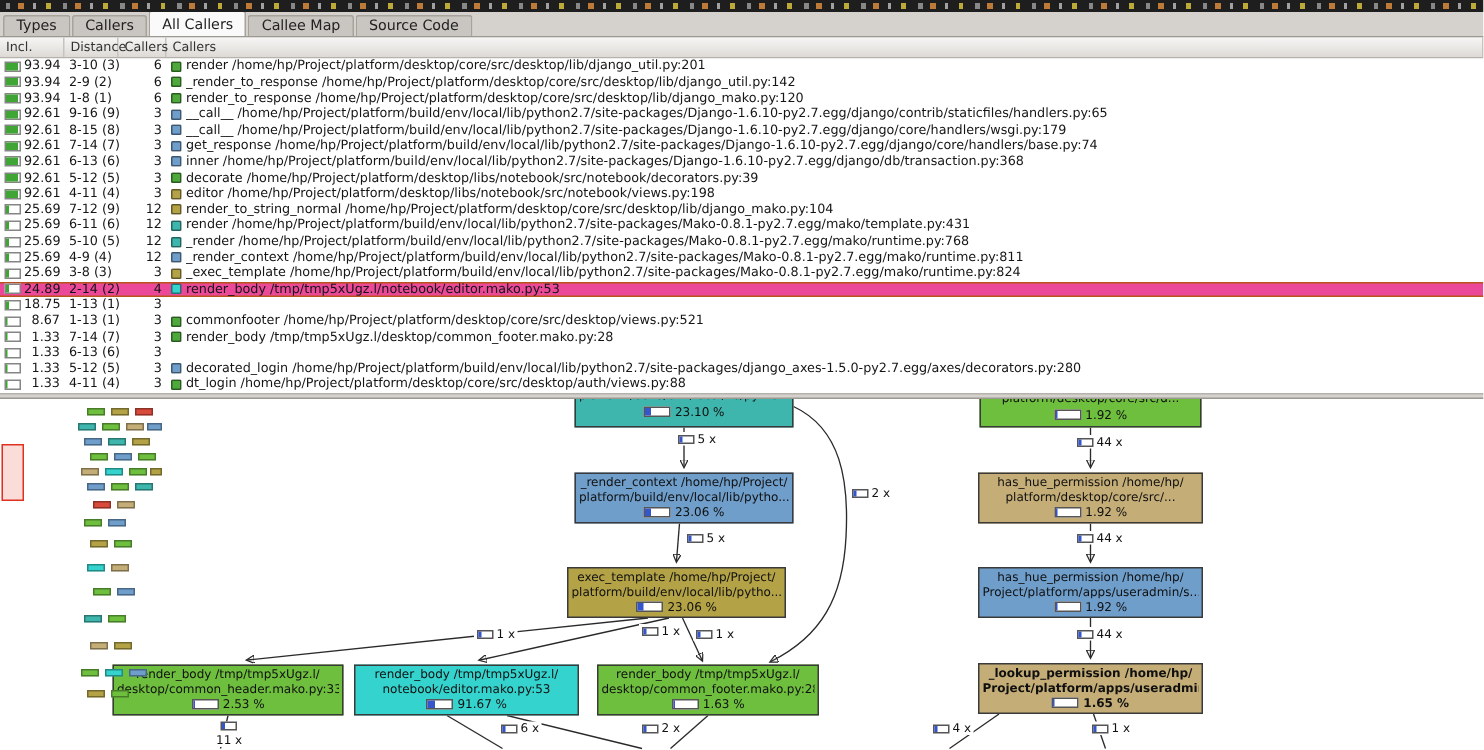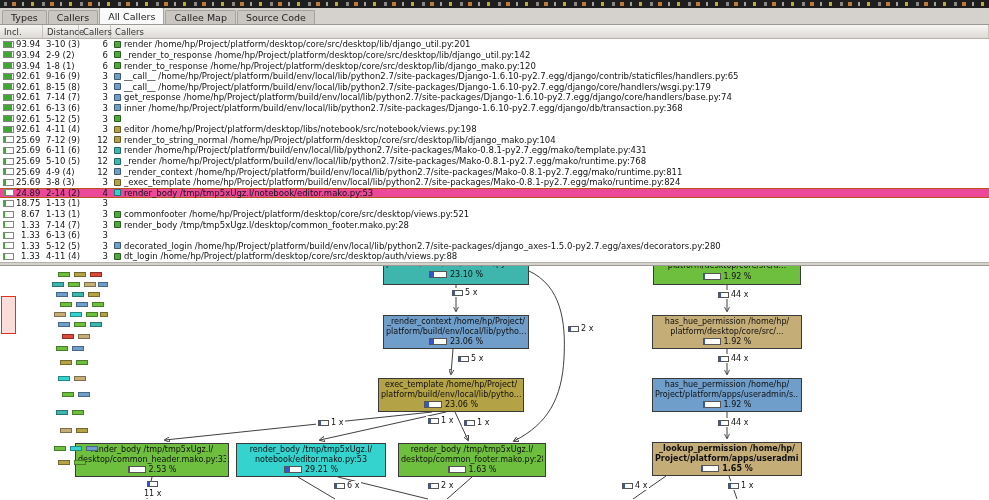--- a/index.html
+++ b/index.html
@@ -173,20 +173,21 @@
         <div class="cell c-incl">
           <span class="bar">
             <i style="width:92.61%"></i>
           </span>
           <span class="num">92.61</span>
         </div>
         <div class="cell c-dist">5-12 (5)</div>
         <div class="cell c-called">3</div>
         <div class="cell c-caller">
           <i class="fnic" style="background:#4ea83c"></i>
+          <span class="ct">decorate /home/hp/Project/platform/desktop/libs/notebook/src/notebook/decorators.py:39</span>
         </div>
       </div>
       <div class="trow">
         <div class="cell c-incl">
           <span class="bar">
             <i style="width:92.61%"></i>
           </span>
           <span class="num">92.61</span>
         </div>
         <div class="cell c-dist">4-11 (4)</div>
@@ -465,21 +466,21 @@
         <span>2.53 %</span>
       </div>
     </div>
     <div class="gnode sel" style="left: 236px; top: 177px; width: 150px; height: 34px; background: rgb(53, 211, 205);">
       <div class="nl">render_body /tmp/tmp5xUgz.l/</div>
       <div class="nl">notebook/editor.mako.py:53</div>
       <div class="npct">
         <span class="pbar">
           <i style="width:29.21%"></i>
         </span>
-        <span>29.21 %</span>
+        <span>91.67 %</span>
       </div>
     </div>
     <div class="gnode" style="left: 398px; top: 177px; width: 148px; height: 34px; background: rgb(111, 191, 63);">
       <div class="nl">render_body /tmp/tmp5xUgz.l/</div>
       <div class="nl">desktop/common_footer.mako.py:28</div>
       <div class="npct">
         <span class="pbar">
           <i style="width:1.63%"></i>
         </span>
         <span>1.63 %</span>

